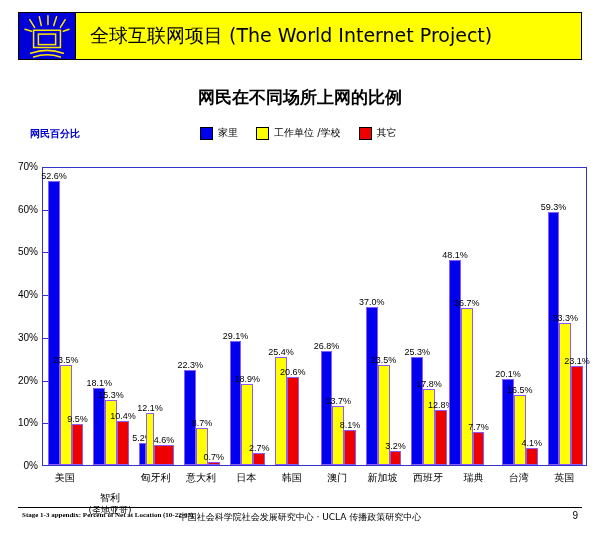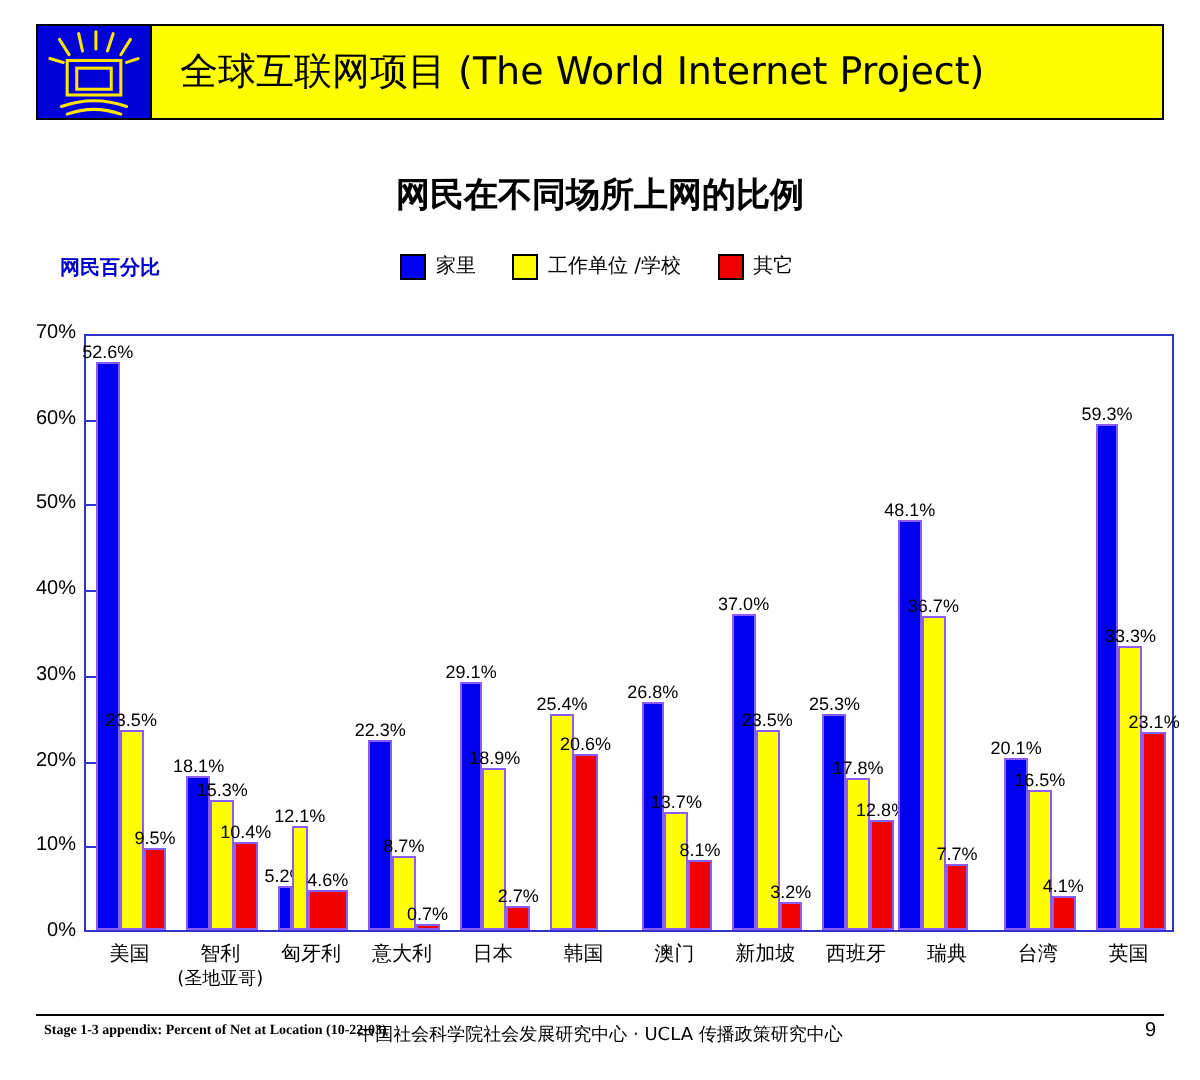--- a/index.html
+++ b/index.html
@@ -394,21 +394,21 @@
     <div class="y-tick-label" style="left: 2px; width: 36px; right: auto; top: 331.857px;">30%</div>
     <div class="y-tick-mark" style="left: 43px; top: 338px; position: absolute;"></div>
     <div class="y-tick-label" style="left: 2px; width: 36px; right: auto; top: 374.571px;">20%</div>
     <div class="y-tick-mark" style="left: 43px; top: 381px; position: absolute;"></div>
     <div class="y-tick-label" style="left: 2px; width: 36px; right: auto; top: 417.286px;">10%</div>
     <div class="y-tick-mark" style="left: 43px; top: 423px; position: absolute;"></div>
     <div class="y-tick-label" style="left: 2px; width: 36px; right: auto; top: 460px;">0%</div>
   </div>
 <div id="category-labels">
     <div class="cat-label" style="left: 42px; width: 45.4167px;"><span>美国</span></div>
-    <div class="cat-label" style="left: 87.4167px; width: 45.4167px;"><span>智利</span><span class="sub">(圣地亚哥)</span></div>
+    <div class="cat-label" style="left: 87.4167px; width: 45.4167px; margin-top: 20px;"><span>智利</span><span class="sub">(圣地亚哥)</span></div>
     <div class="cat-label" style="left: 132.833px; width: 45.4167px;"><span>匈牙利</span></div>
     <div class="cat-label" style="left: 178.25px; width: 45.4167px;"><span>意大利</span></div>
     <div class="cat-label" style="left: 223.667px; width: 45.4167px;"><span>日本</span></div>
     <div class="cat-label" style="left: 269.083px; width: 45.4167px;"><span>韩国</span></div>
     <div class="cat-label" style="left: 314.5px; width: 45.4167px;"><span>澳门</span></div>
     <div class="cat-label" style="left: 359.917px; width: 45.4167px;"><span>新加坡</span></div>
     <div class="cat-label" style="left: 405.333px; width: 45.4167px;"><span>西班牙</span></div>
     <div class="cat-label" style="left: 450.75px; width: 45.4167px;"><span>瑞典</span></div>
     <div class="cat-label" style="left: 496.167px; width: 45.4167px;"><span>台湾</span></div>
     <div class="cat-label" style="left: 541.583px; width: 45.4167px;"><span>英国</span></div>

